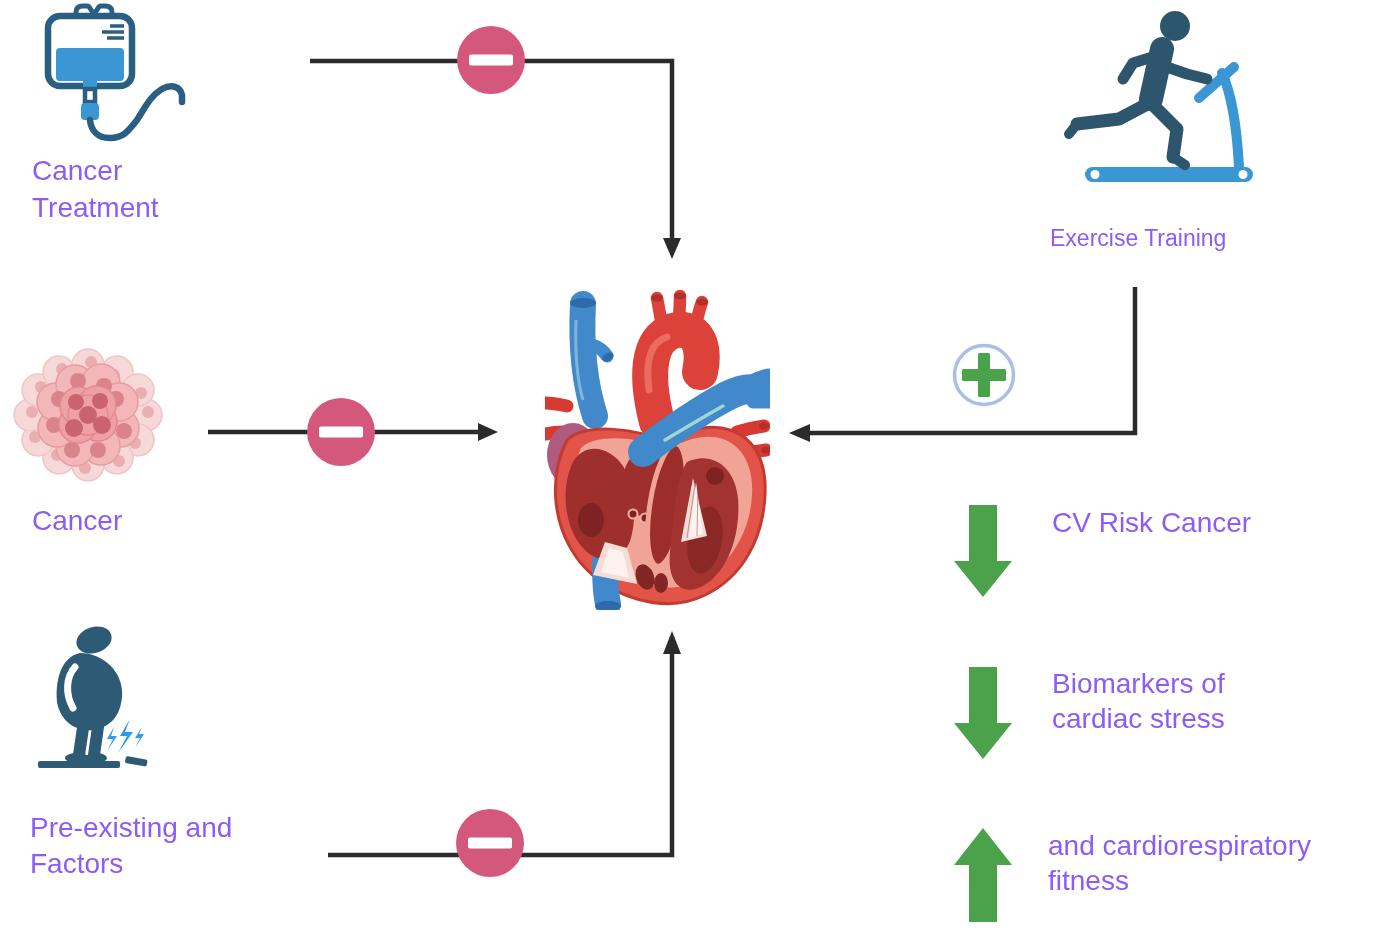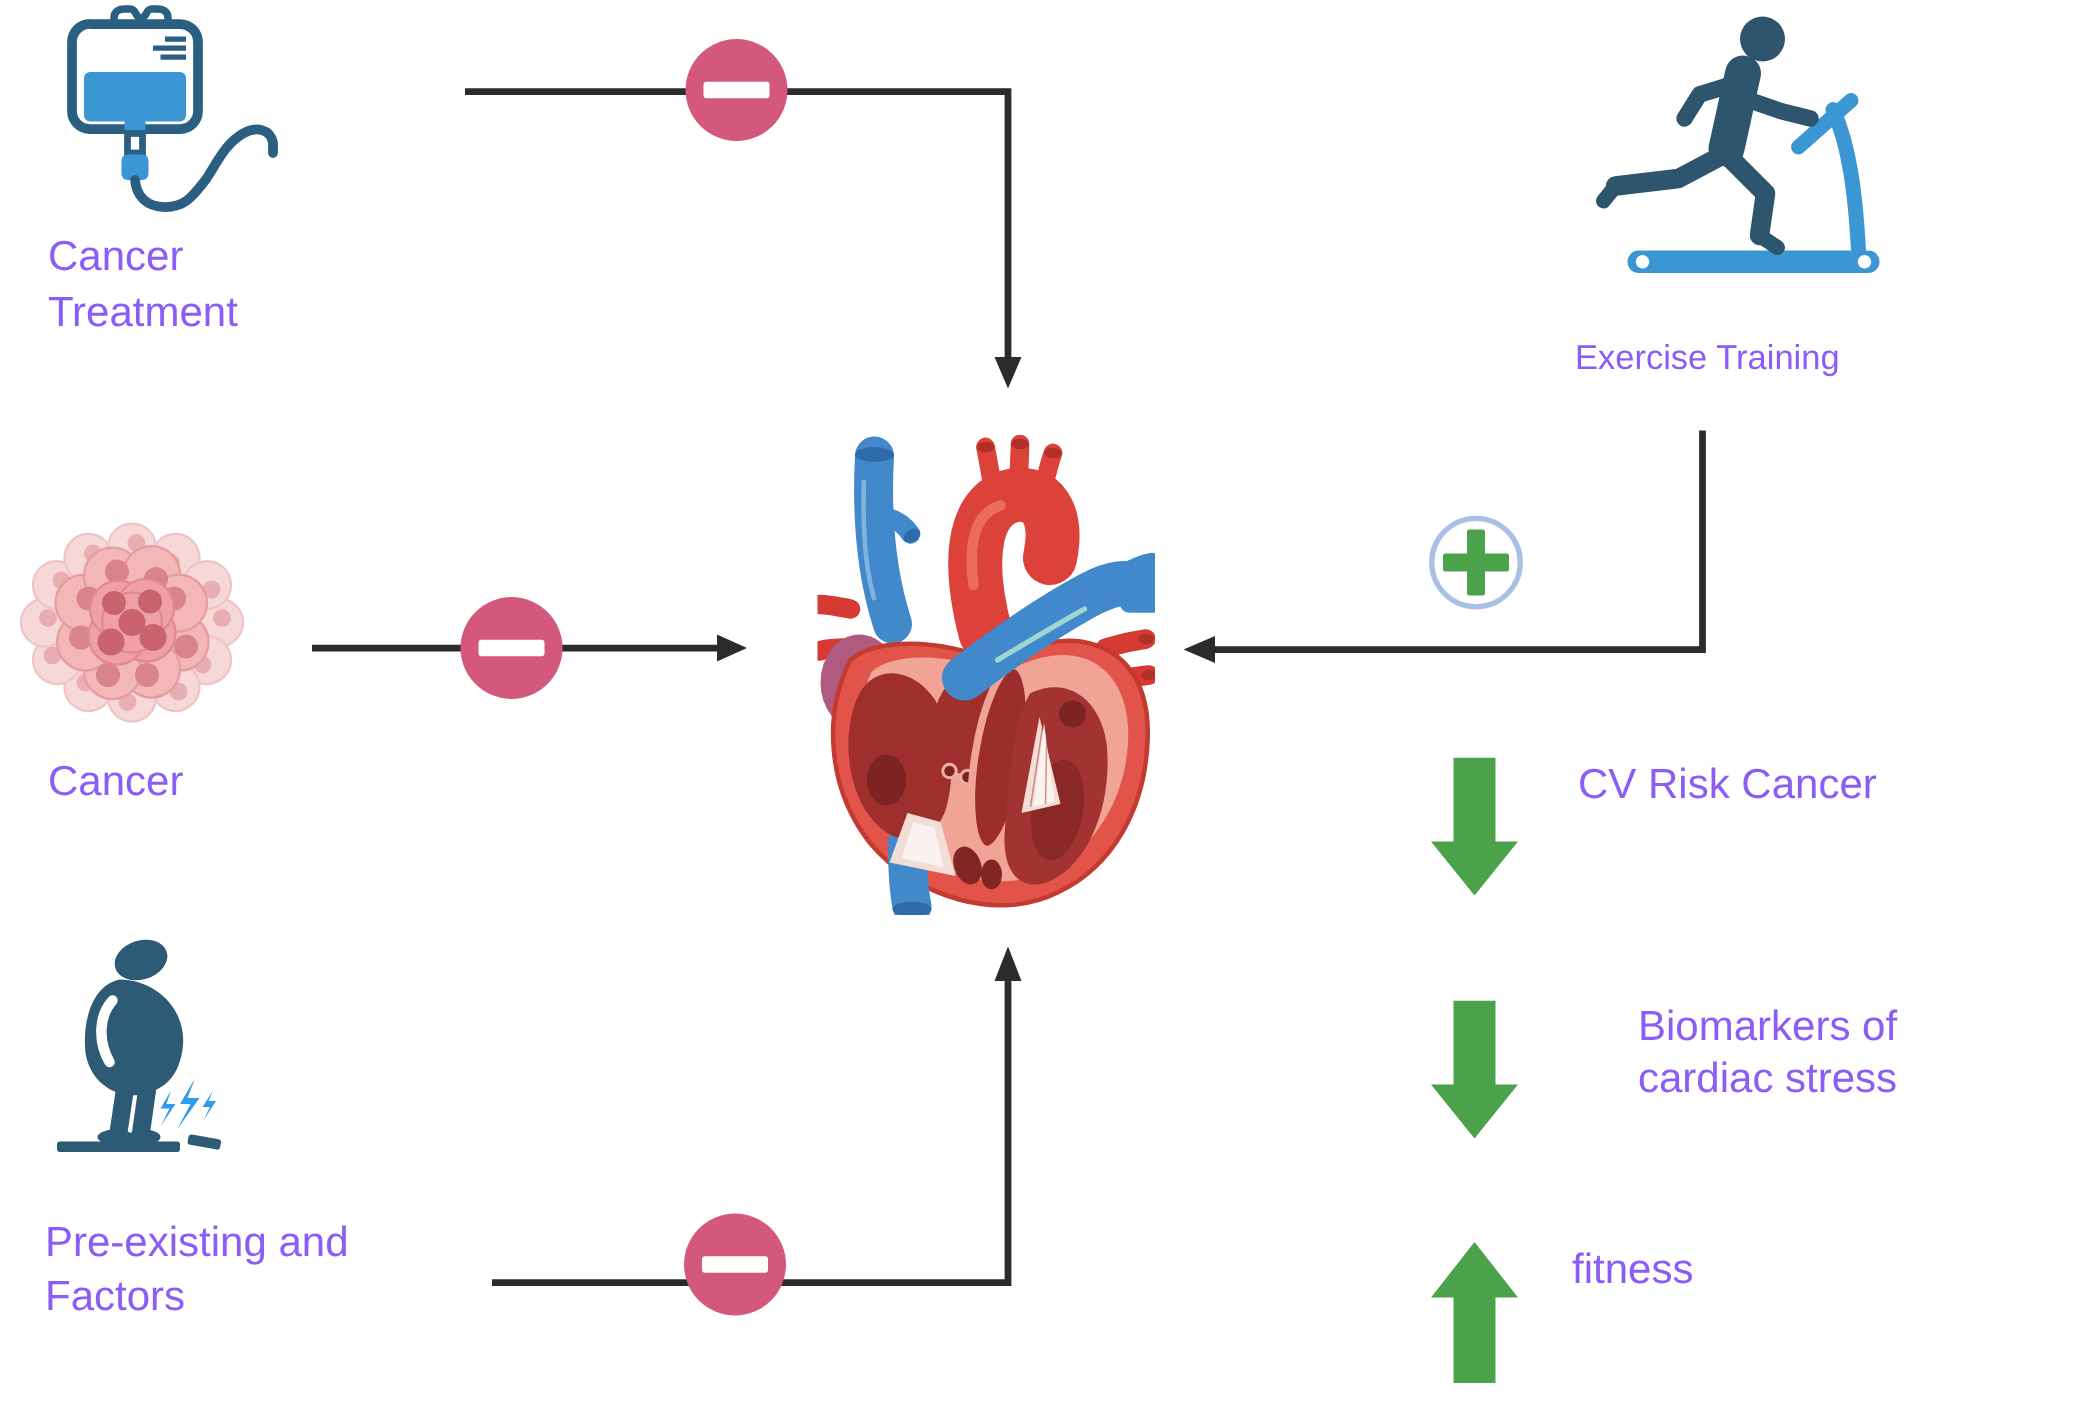--- a/index.html
+++ b/index.html
@@ -262,22 +262,23 @@
   </div>
 
   <div class="label" style="left:1050px;top:220px;font-size:23px">
     <div>Exercise Training</div>
   </div>
 
   <div class="label small-lh" style="left:1052px;top:505px">
     <div>CV Risk Cancer</div>
   </div>
 
-  <div class="label small-lh" style="left:1092px;top:666px">
+  <div class="label small-lh" style="left:1052px;top:666px">
     <div>Biomarkers of</div>
     <div>cardiac stress</div>
   </div>
 
   <div class="label small-lh" style="left:1048px;top:828px">
+    <div>and cardiorespiratory</div>
     <div>fitness</div>
   </div>
 
 </div>
 
 </body></html>

